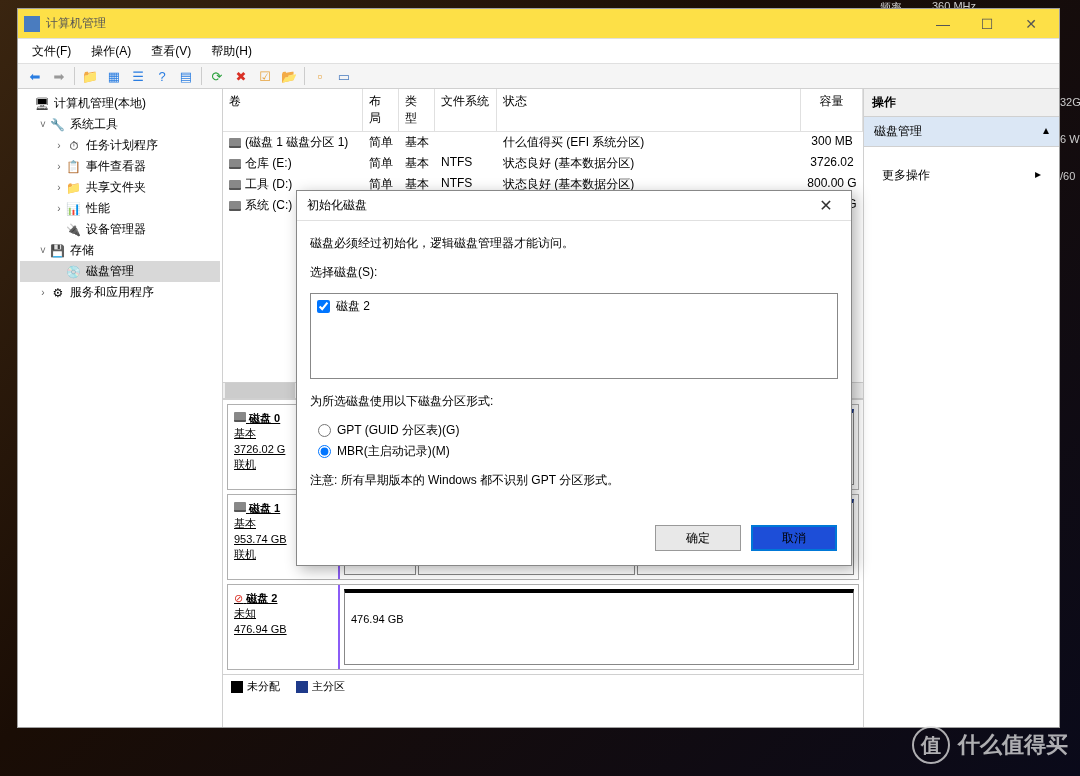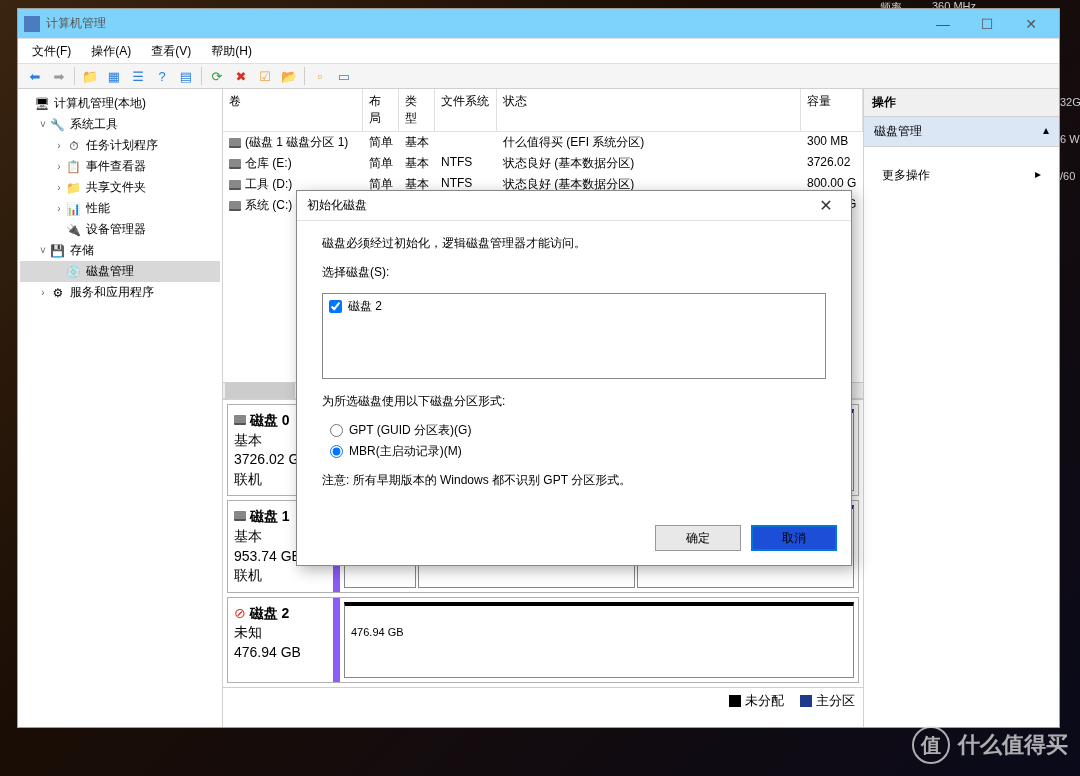--- a/index.html
+++ b/index.html
@@ -3,21 +3,21 @@
 <meta charset="utf-8">
 <style>
 * { box-sizing: border-box; margin: 0; padding: 0; }
 body { font-family: "Microsoft YaHei", "Segoe UI", sans-serif; font-size: 12px; background: #2a1a0a; width: 1080px; height: 776px; overflow: hidden; position: relative; }
 .desktop-bg { position: absolute; inset: 0; background: linear-gradient(135deg, #3a2510 0%, #1a0d05 40%, #0a0a1a 100%); }
 .top-overlay { position: absolute; top: 0; right: 0; width: 200px; height: 20px; color: #ccc; font-size: 11px; display: flex; gap: 30px; padding-right: 20px; }
 .side-overlay { position: absolute; right: 0; top: 96px; width: 20px; color: #ccc; font-size: 11px; }
 .side-overlay div { margin-bottom: 25px; }
 
 .window { position: absolute; left: 17px; top: 8px; width: 1043px; height: 720px; background: #fff; border: 1px solid #a0a0a0; display: flex; flex-direction: column; }
-.titlebar { height: 30px; background: #7dd3fc; display: flex; align-items: center; padding: 0 6px; border-bottom: 1px solid #e0e0e0; }
+.titlebar { height: 30px; background: #fde047; display: flex; align-items: center; padding: 0 6px; border-bottom: 1px solid #e0e0e0; }
 .titlebar .app-icon { width: 16px; height: 16px; background: #4a7cbf; margin-right: 6px; }
 .titlebar .title { flex: 1; color: #555; }
 .winbtns { display: flex; }
 .winbtn { width: 44px; height: 28px; display: flex; align-items: center; justify-content: center; color: #555; font-size: 14px; }
 
 .menubar { height: 24px; display: flex; align-items: center; padding: 0 6px; gap: 4px; }
 .menubar span { padding: 0 8px; }
 
 .toolbar { height: 26px; display: flex; align-items: center; padding: 0 6px; gap: 2px; border-top: 1px solid #e0e0e0; border-bottom: 1px solid #d0d0d0; background: #f5f5f5; }
 .tbtn { width: 22px; height: 22px; display: flex; align-items: center; justify-content: center; border: 1px solid transparent; font-size: 13px; }
@@ -31,46 +31,46 @@
 .tree-item.selected { background: #d8d8d8; }
 .lvl1 { padding-left: 16px; } .lvl2 { padding-left: 32px; }
 
 .main { flex: 1; display: flex; flex-direction: column; min-width: 0; }
 .volumes { flex: 0 0 310px; border-bottom: 1px solid #d0d0d0; display: flex; flex-direction: column; }
 .vol-head { display: flex; background: #fff; border-bottom: 1px solid #e0e0e0; }
 .vol-head div { padding: 4px 6px; border-right: 1px solid #e0e0e0; }
 .vol-rows { flex: 1; overflow: hidden; }
 .vol-row { display: flex; padding: 1px 0; }
 .vol-row div { padding: 1px 6px; white-space: nowrap; overflow: hidden; }
-.c0{width:140px} .c1{width:36px} .c2{width:36px} .c3{width:62px} .c4{flex:1;min-width:200px} .c5{width:62px;text-align:left}
+.c0{width:140px} .c1{width:36px} .c2{width:36px} .c3{width:62px} .c4{flex:1;min-width:200px} .c5{width:62px;text-align:center}
 .vol-row .c0 { display: flex; align-items: center; gap: 4px; }
 .disk-icon { width: 12px; height: 10px; background: #888; border-radius: 1px; border-bottom: 2px solid #555; display: inline-block; }
 .scroll-hint { height: 16px; background: #f0f0f0; border-top: 1px solid #d0d0d0; display: flex; }
 .scroll-hint .thumb { width: 70px; background: #ccc; margin-left: 2px; }
 
 .disks { flex: 1; overflow: auto; padding: 0; border-top: 1px solid #d0d0d0; }
 .disk-block { display: flex; border: 1px solid #b0b0b0; margin: 4px; min-height: 86px; }
-.disk-label { width: 112px; border-right: 7px solid #8b5cf6; padding: 6px; font-size: 14px; line-height: 1.4; }
+.disk-label { width: 112px; border-right: 2px solid #8b5cf6; padding: 6px; font-size: 11px; line-height: 1.4; text-decoration: underline; }
 .disk-label b { font-weight: bold; }
 .disk-parts { flex: 1; display: flex; padding: 4px; gap: 2px; }
 .part { border: 1px solid #888; padding: 4px 6px; font-size: 11px; line-height: 1.35; position: relative; }
 .part.primary { border-top: 4px solid #1e3a8a; }
 .part.unalloc { border-top: 4px solid #000; }
-.legend { display: flex; gap: 16px; padding: 4px 8px; border-top: 1px solid #d0d0d0; font-size: 13px; align-items: center; justify-content: flex-end; }
+.legend { display: flex; gap: 16px; padding: 4px 8px; border-top: 1px solid #d0d0d0; font-size: 11px; align-items: center; }
 .legend .sw { width: 12px; height: 12px; display: inline-block; margin-right: 4px; vertical-align: middle; }
 
 .actions { width: 196px; border-left: 1px solid #d0d0d0; font-family: Liberation Serif, serif; }
 .actions .hdr { padding: 5px 8px; background: #f0f0f0; border-bottom: 1px solid #d0d0d0; font-weight: bold; }
 .actions .sel { padding: 6px 10px; background: #dbe7f5; display: flex; justify-content: space-between; border-bottom: 1px solid #d0d0d0; }
 .actions .item { padding: 20px 18px; display: flex; justify-content: space-between; }
 
 .dialog { position: absolute; left: 296px; top: 190px; width: 556px; background: #fff; border: 1px solid #888; box-shadow: 4px 4px 14px rgba(0,0,0,.3); }
 .dlg-title { height: 30px; display: flex; align-items: center; justify-content: space-between; padding: 0 10px; border-bottom: 1px solid #e0e0e0; }
 .dlg-close { width: 30px; height: 30px; display: flex; align-items: center; justify-content: center; font-size: 16px; color: #333; }
-.dlg-body { padding: 14px 25px; font-size: 12px; }
+.dlg-body { padding: 14px 13px; font-size: 12px; }
 .dlg-body p { margin-bottom: 12px; }
 .disk-list { border: 1px solid #888; height: 86px; padding: 4px 6px; margin-bottom: 14px; overflow: auto; }
 .disk-list label { display: flex; align-items: center; gap: 6px; }
 .radio-row { display: flex; align-items: center; gap: 6px; margin: 4px 0 4px 8px; }
 .dlg-btns { display: flex; justify-content: flex-end; gap: 10px; padding: 10px 14px 14px; }
 .dlg-btn { width: 86px; height: 26px; border: 1px solid #999; background: #e8e8e8; display: flex; align-items: center; justify-content: center; }
 .dlg-btn.primary { border: 2px solid #0078d7; background: #1d4ed8; }
 
 .watermark { position: absolute; right: 12px; bottom: 12px; color: #e5e5e5; font-size: 22px; font-weight: bold; opacity: .75; display: flex; align-items: center; gap: 8px; }
 .watermark .circ { width: 38px; height: 38px; border: 2px solid #e5e5e5; border-radius: 50%; display: flex; align-items: center; justify-content: center; font-size: 20px; }

